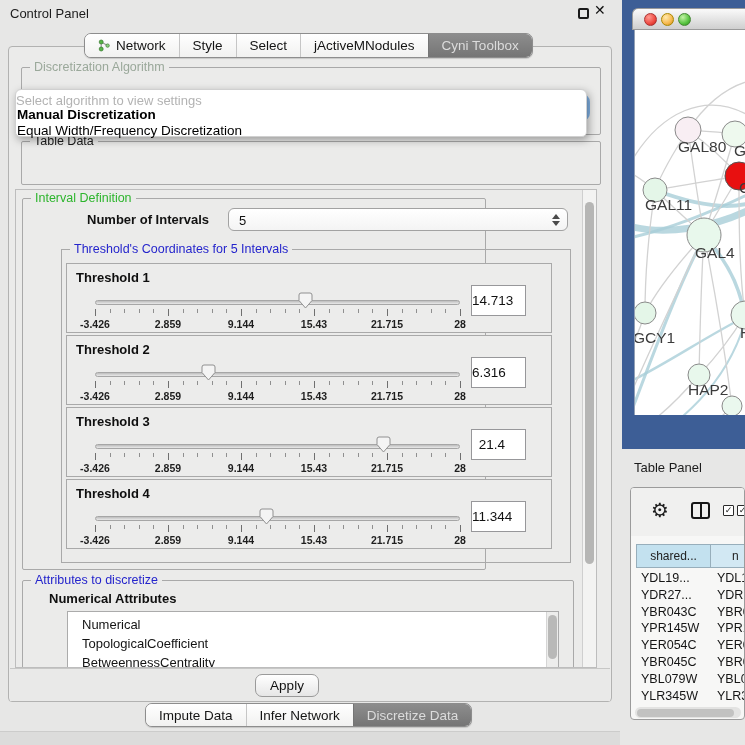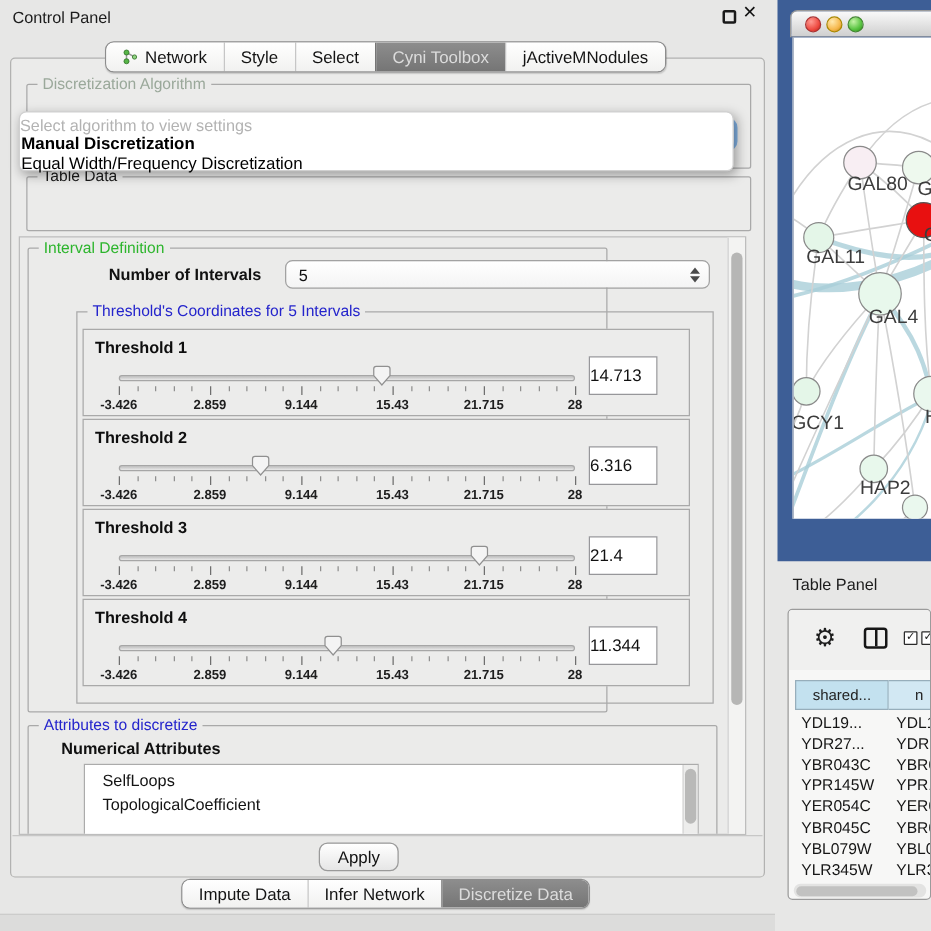--- a/index.html
+++ b/index.html
@@ -59,21 +59,21 @@
   .th-row { position:relative; height:70px; border:1px solid #a9a9a9; background:#ececeb; margin-top:2px; }
   .th-row:first-child { margin-top:0; }
   .th-label { position:absolute; left:9px; top:6px; font-size:13px; font-weight:bold; color:#0e0e0e; }
   .sl-track { position:absolute; left:28px; top:36px; width:365px; height:5px; background:linear-gradient(#bdbdbd,#e9e9e9); border:1px solid #a6a6a6; border-radius:3px; }
   .sl-thumb { position:absolute; top:28px; width:15px; height:17px; }
   .sl-ticks { position:absolute; left:28px; top:45px; width:365px; height:8px; }
   .sl-ticks i { position:absolute; top:0; width:1px; height:4px; background:#8f8f8f; }
   .sl-ticks i.major { height:7px; background:#6f6f6f; }
   .sl-labels { position:absolute; left:28px; top:54px; width:365px; height:12px; }
   .sl-labels span { position:absolute; transform:translateX(-50%); font-size:10.5px; font-weight:bold; color:#1e1e1e; white-space:nowrap; }
-  .th-value { position:absolute; left:404px; top:21px; width:55px; height:31px; background:#fff; border:1px solid #97979a; font-size:13.5px; color:#111; line-height:29px; padding-right:10px; }
+  .th-value { position:absolute; left:404px; top:21px; width:55px; height:31px; background:#fff; border:1px solid #97979a; font-size:13.5px; color:#111; line-height:29px; text-align:right; padding-right:20px; }
 
   .attr-group { left:6px; top:390px; width:552px; height:130px; }
   .attr-group > .gtitle { color:#2424cc; }
   .attr-sub { position:absolute; left:26px; top:10px; font-size:13px; font-weight:bold; color:#101010; }
   .attr-list { position:absolute; left:44px; top:30px; width:492px; height:96px; background:#fff; border:1px solid #ababab; overflow:hidden; }
   .attr-item { font-size:13px; color:#141414; line-height:19px; padding-left:14px; white-space:nowrap; }
   .attr-list .track { position:absolute; right:0; top:0; width:12px; height:100%; background:#ededec; border-left:1px solid #d5d5d5; }
   .attr-list .thumb { position:absolute; right:1px; top:3px; width:9px; height:44px; background:#b9b9b8; border-radius:5px; }
 
   .apply-row { position:absolute; left:1px; right:1px; top:621px; height:33px; background:#e9e9e8; border-top:1px solid #c7c7c6; }
@@ -127,25 +127,25 @@
         </svg>
       </span>
       <span>Network</span>
     </div>
     <div class="tab">
       <span>Style</span>
     </div>
     <div class="tab">
       <span>Select</span>
     </div>
+    <div class="tab">
+      <span>jActiveMNodules</span>
+    </div>
     <div class="tab active">
       <span>Cyni Toolbox</span>
-    </div>
-    <div class="tab">
-      <span>jActiveMNodules</span>
     </div>
   </div>
 
 <div class="main-panel">
 
   <div class="group algo-group">
     <div class="gtitle">Discretization Algorithm</div>
     <div class="algo-combo"></div>
   </div>
 
@@ -354,22 +354,23 @@
       </div>
     </div>
 
     <div class="group attr-group">
       <div class="gtitle">Attributes to discretize</div>
       <div class="attr-sub">Numerical Attributes</div>
       <div class="attr-list" id="attrList">
         <div class="track">
             <div class="thumb"></div>
           </div>
-      <div class="attr-item" style="padding-top: 3px;">SelfLoops</div>
+      <div class="attr-item" style="padding-top: 3px;">Numerical</div>
           <div class="attr-item">TopologicalCoefficient</div>
+          <div class="attr-item">BetweennessCentrality</div>
         </div>
     </div>
 
   </div>
   <div class="v-scroll">
     <div class="v-thumb"></div>
   </div>
 
   <div class="apply-row">
     <div class="apply-btn">Apply</div>

